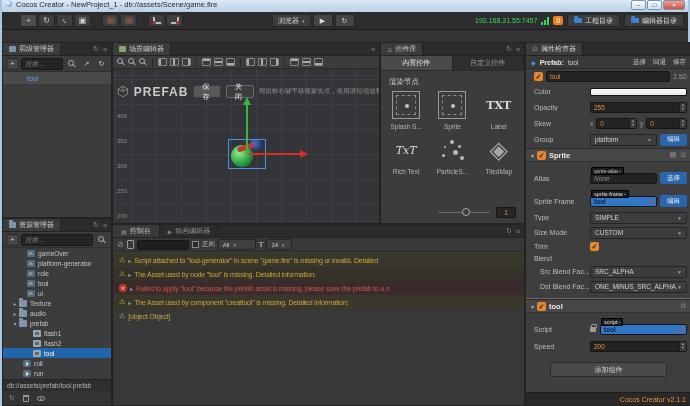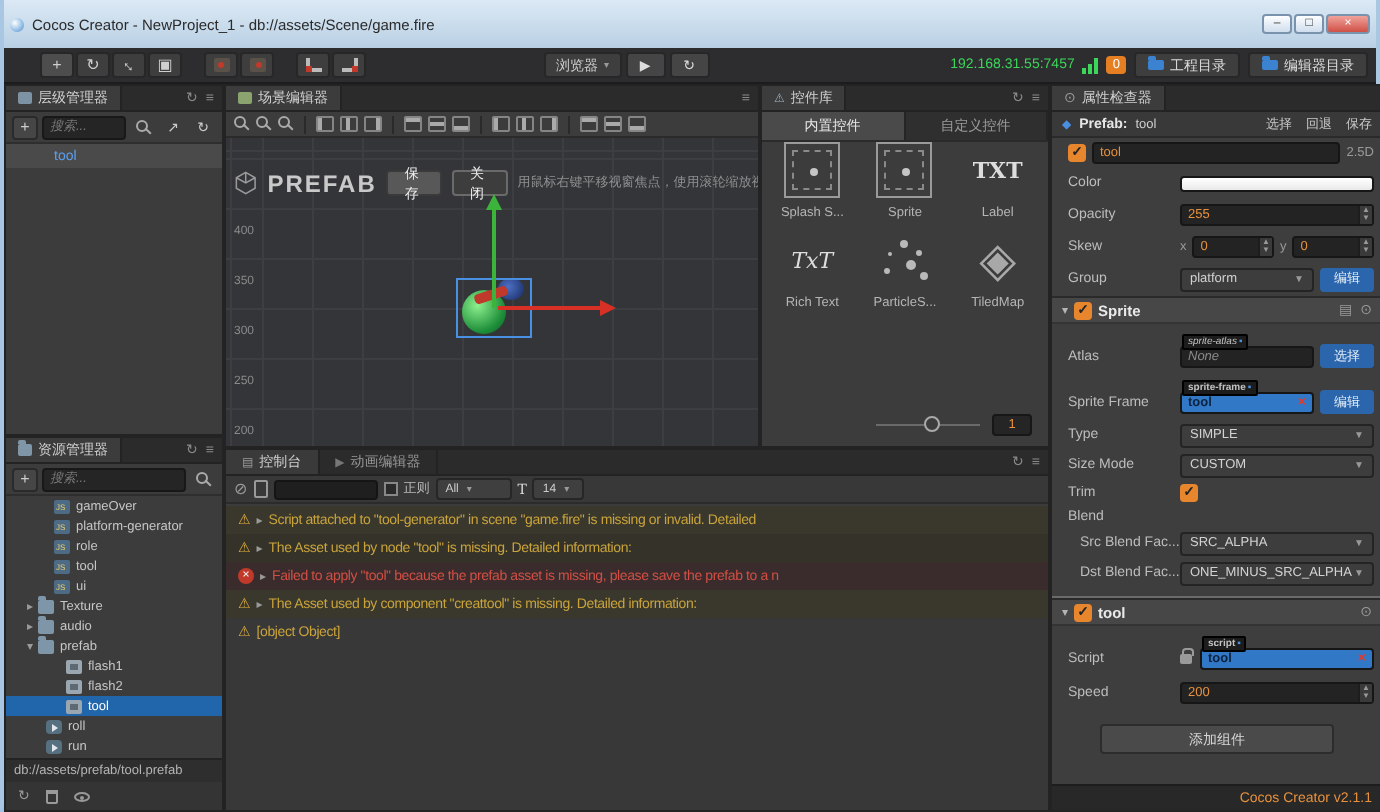--- a/index.html
+++ b/index.html
@@ -1,19 +1,19 @@
 <!DOCTYPE html>
 <html><head>
 <meta charset="utf-8">
 <style>
   * { margin:0; padding:0; box-sizing:border-box; font-family:"Liberation Sans", sans-serif; }
   body { width:690px; height:406px; overflow:hidden; background:#222; }
   .window { width:690px; height:406px; border-left:2px solid #a9c7e2; border-right:2px solid #a9c7e2; border-bottom:4px solid #9ec3e4; position:relative; background:#333; }
   
-  .titlebar { height:12px; background:linear-gradient(#dce9f5,#b9d0e4); display:flex; align-items:center; padding:12px 3px; font-size:7.5px; color:#2a2a2a; }
+  .titlebar { height:12px; background:linear-gradient(#dce9f5,#b9d0e4); display:flex; padding:0 3px; font-size:7.5px; color:#2a2a2a; }
   .appico { width:7px; height:7px; border-radius:50%; background:radial-gradient(circle at 35% 35%, #fff, #7fb1e0 70%, #39608e); margin-right:4px; flex:0 0 auto; }
   .wbtns { margin-left:auto; display:flex; gap:1px; }
   .wbtn { width:15px; height:10px; border:1px solid #7a93ad; border-radius:2px; background:linear-gradient(#fdfeff,#cfdeed); font-size:6px; line-height:8px; text-align:center; color:#333; }
   .wbtn.close { width:22px; background:linear-gradient(#f0a29a,#cf5147); color:#fff; }
   
   .menubar { height:12px; background:#f0f0f0; border-bottom:1px solid #c8c8c8; display:flex; align-items:center; padding-left:4px; }
   .mi { font-size:7.5px; color:#222; padding:0 6px; }
   
   .toolbar { height:18px; background:#2d2d2f; border-bottom:1px solid #1c1c1c; display:flex; align-items:center; padding:0 4px; position:relative; }
   .tbtn { width:17px; height:13px; background:#3e3e3e; border:1px solid #272727; border-radius:2px; display:flex; align-items:center; justify-content:center; color:#cfcfcf; font-size:8px; margin-right:1px; }
@@ -412,20 +412,21 @@
         </div>
         <div class="picons">
           <span>↻</span>
           <span>≡</span>
         </div>
       </div>
       <div class="wtabs">
         <div class="wtab active">内置控件</div>
         <div class="wtab">自定义控件</div>
       </div>
+      <div class="wsec">渲染节点</div>
       <div class="wgrid">
         <div class="witem">
           <span class="spbox"></span>
           <span class="wlabel">Splash S...</span>
         </div>
         <div class="witem">
           <span class="spbox"></span>
           <span class="wlabel">Sprite</span>
         </div>
         <div class="witem">

